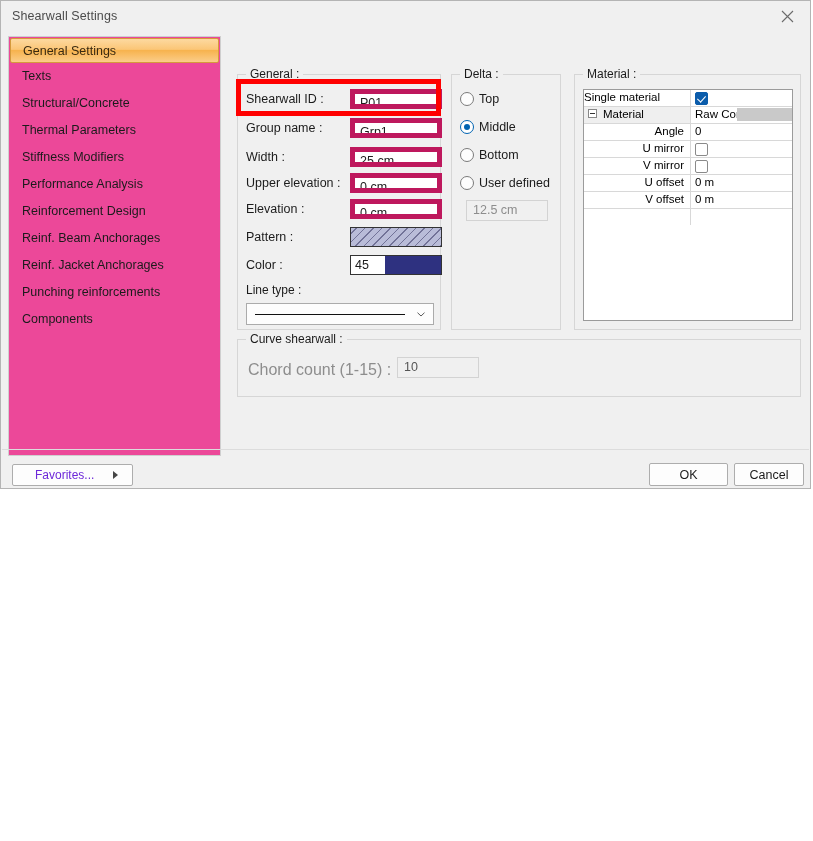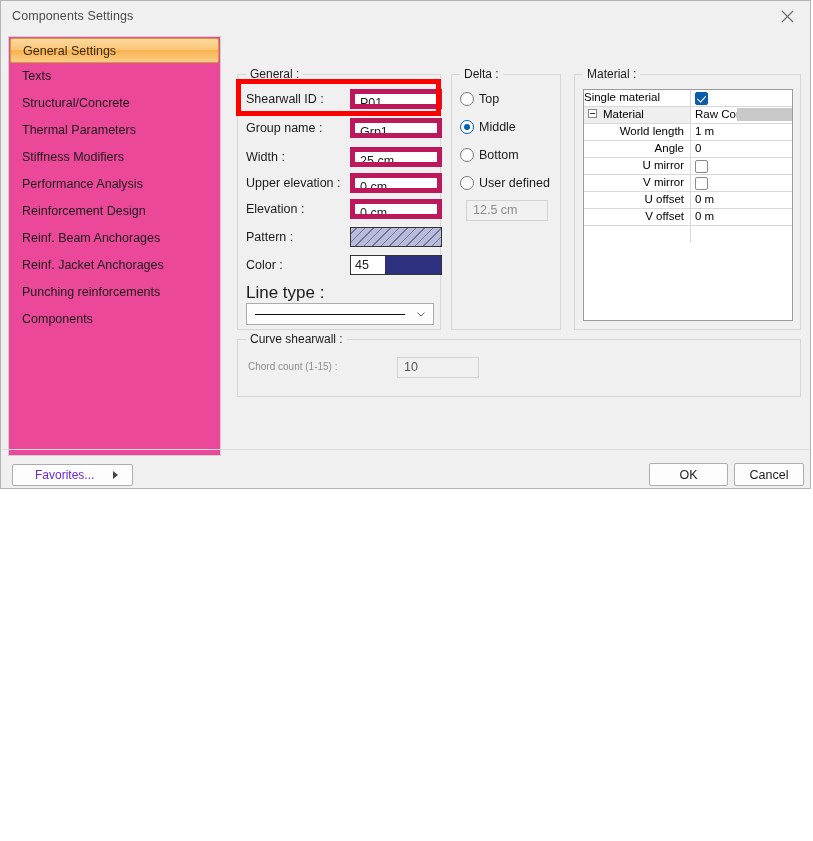--- a/index.html
+++ b/index.html
@@ -200,21 +200,21 @@
     box-sizing: border-box;
   }
   .color-widget .cswatch {
     flex: 1;
     background: #2e3180;
   }
   
   .linetype-label {
     position: absolute;
     left: 8px; top: 208px;
-    font-size: 17px;
+    font-size: 12px;
     color: #1b1b1b;
   }
   .linetype-combo {
     position: absolute;
     left: 8px; top: 228px;
     width: 188px; height: 22px;
     background: #fdfdfd;
     border: 1px solid #ababab;
     box-sizing: border-box;
   }
@@ -359,21 +359,21 @@
     right: 0; top: 1px;
     width: 55px; height: 13px;
     background: #c9c9c9;
   }
   .mat-filler { flex: 1; }
 
   
   .curve-label {
     position: absolute;
     left: 10px; top: 21px;
-    font-size: 10px;
+    font-size: 16px;
     color: #8d8d8d;
     text-align: center;
   }
   .curve-input {
     position: absolute;
     left: 159px; top: 17px;
     width: 82px; height: 21px;
     background: #f0f0f0;
     border: 1px solid #d3d3d3;
     box-sizing: border-box;
@@ -415,21 +415,21 @@
     height: 352px;
     background: #ffffff;
   }
 </style>
 </head>
 <body>
 
 <div class="dialog">
 
   <div class="titlebar">
-    <div class="title">Components Settings</div>
+    <div class="title">Shearwall Settings</div>
     <div class="close-btn">
       <svg width="13" height="13" viewBox="0 0 13 13" aria-hidden="true">
         <path d="M1 1 L12 12 M12 1 L1 12" stroke="#6b6b6b" stroke-width="1.1" fill="none"></path>
       </svg>
     </div>
   </div>
 
   <div class="dialog-body">
 
     <div class="nav">
@@ -560,24 +560,20 @@
         <div class="mat-row header-grey">
           <div class="mcell-k">
             <span class="expander"></span><span>Material</span>
           </div>
           <div class="mcell-v">
             <span>Raw Conc</span>
             <span class="mat-swatch"></span>
           </div>
         </div>
 
-        <div class="mat-row">
-          <div class="mcell-k indent">World length</div>
-          <div class="mcell-v">1 m</div>
-        </div>
 
         <div class="mat-row">
           <div class="mcell-k indent">Angle</div>
           <div class="mcell-v">0</div>
         </div>
 
         <div class="mat-row">
           <div class="mcell-k indent">U mirror</div>
           <div class="mcell-v">
             <span class="chk"></span>

